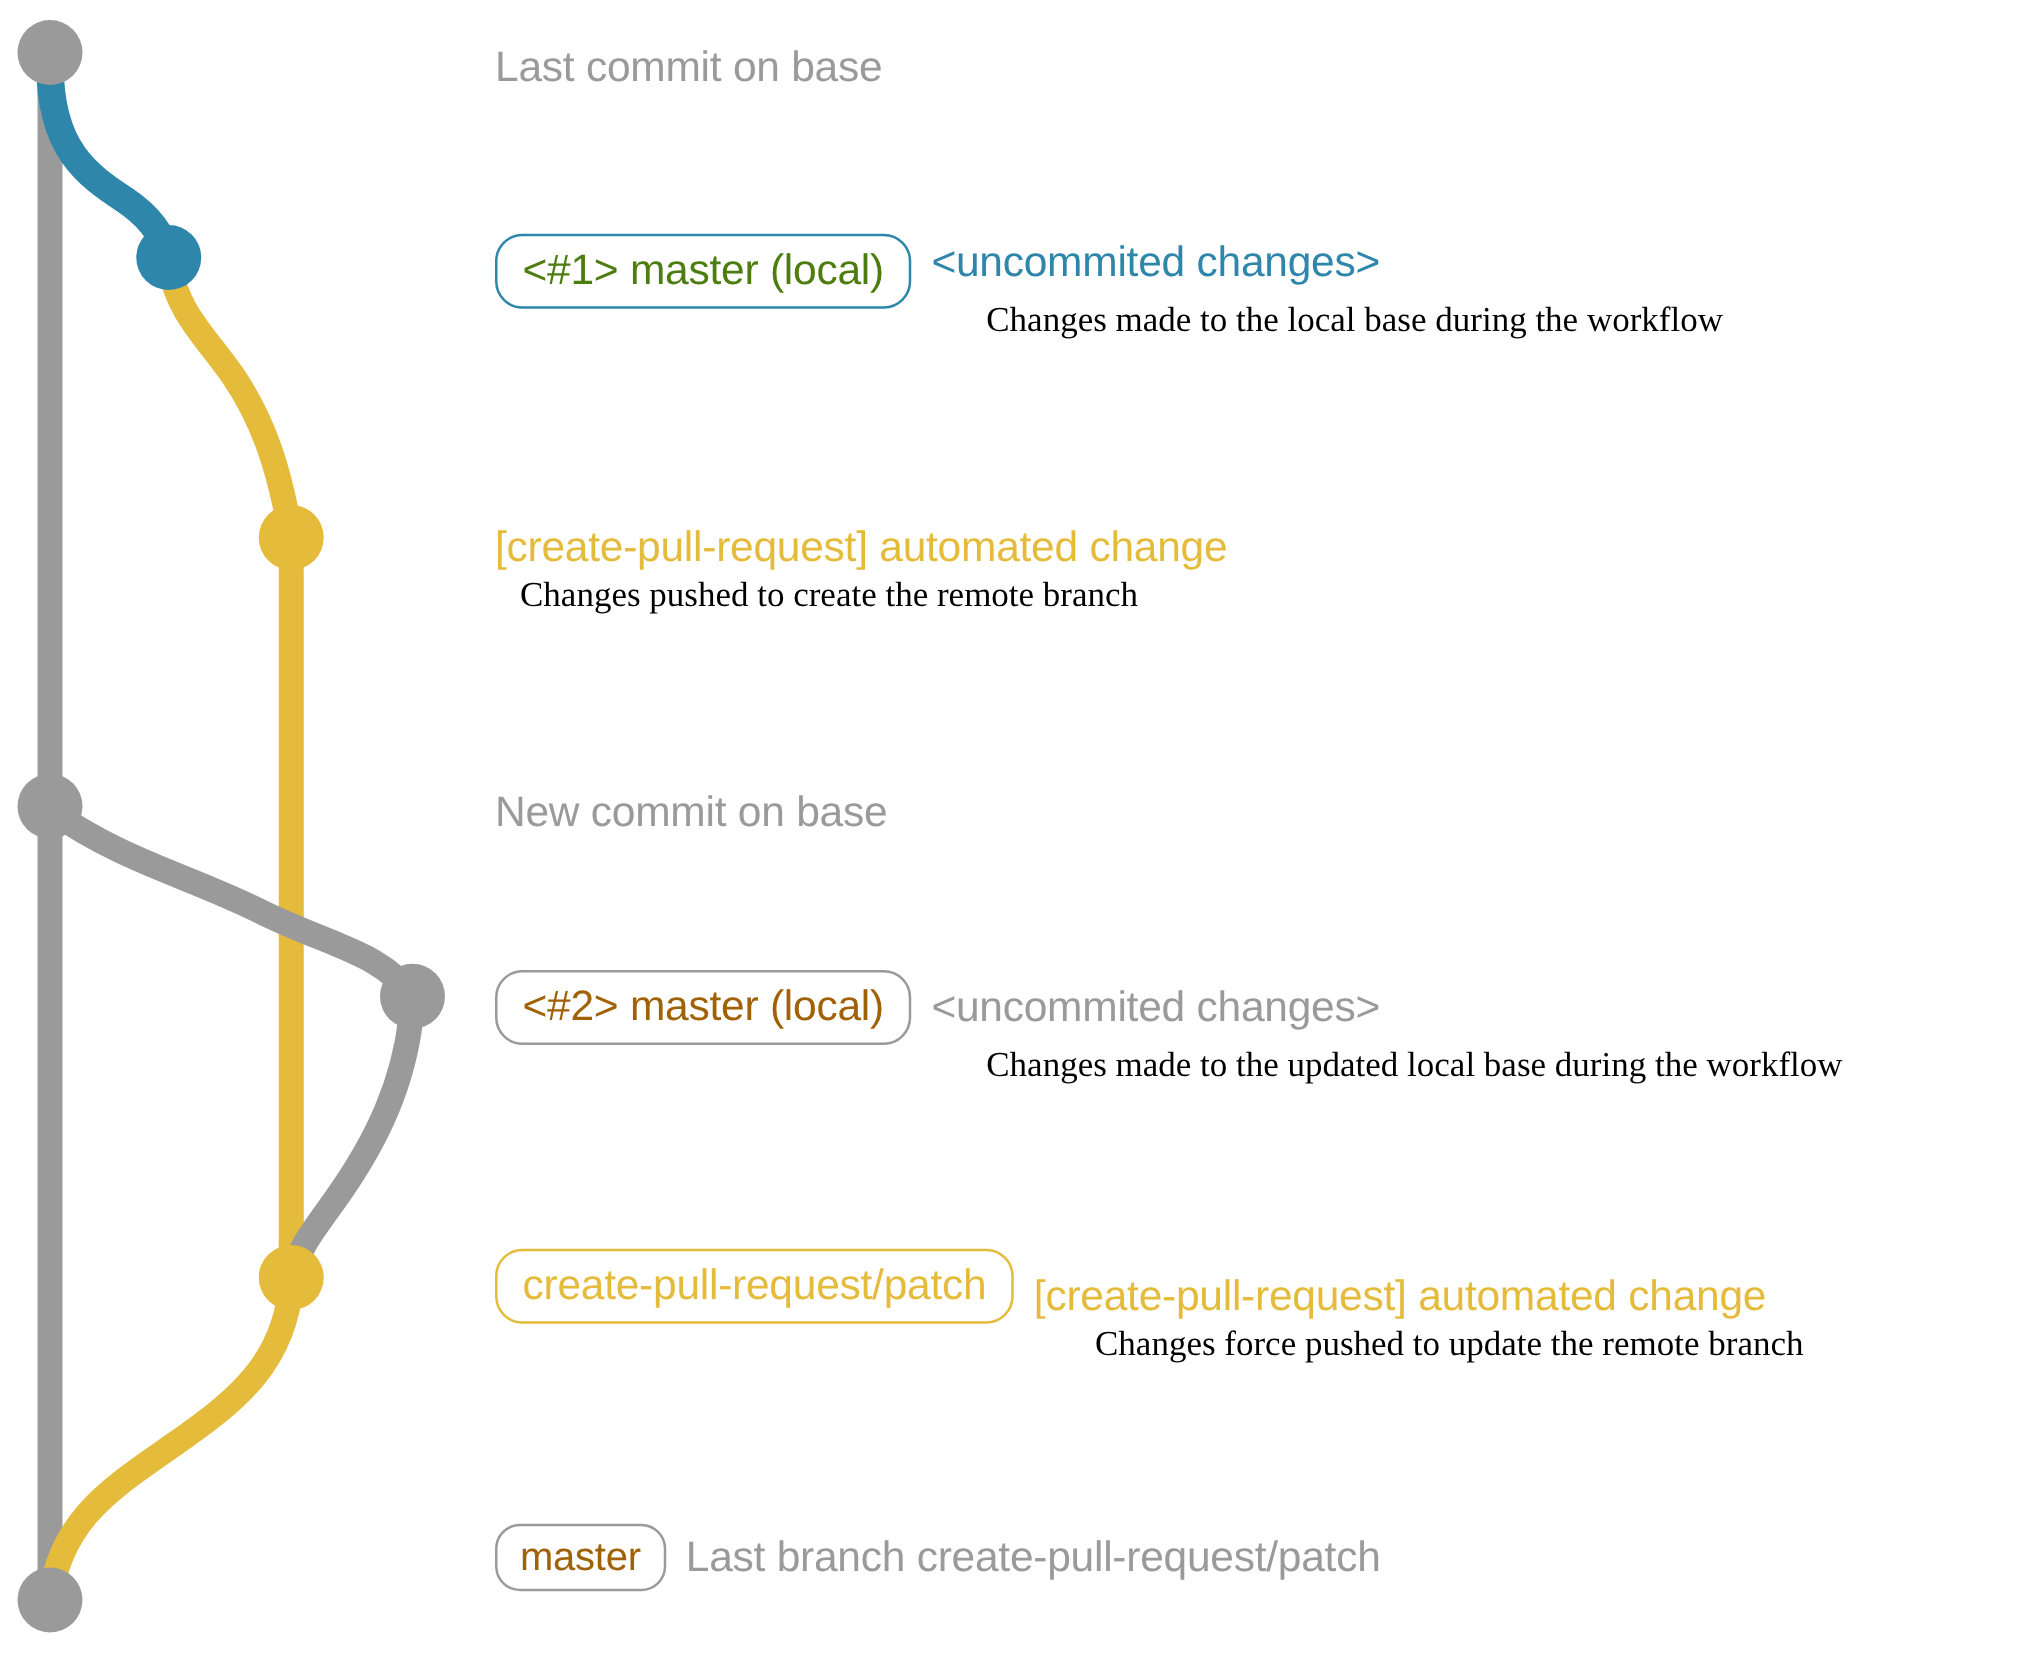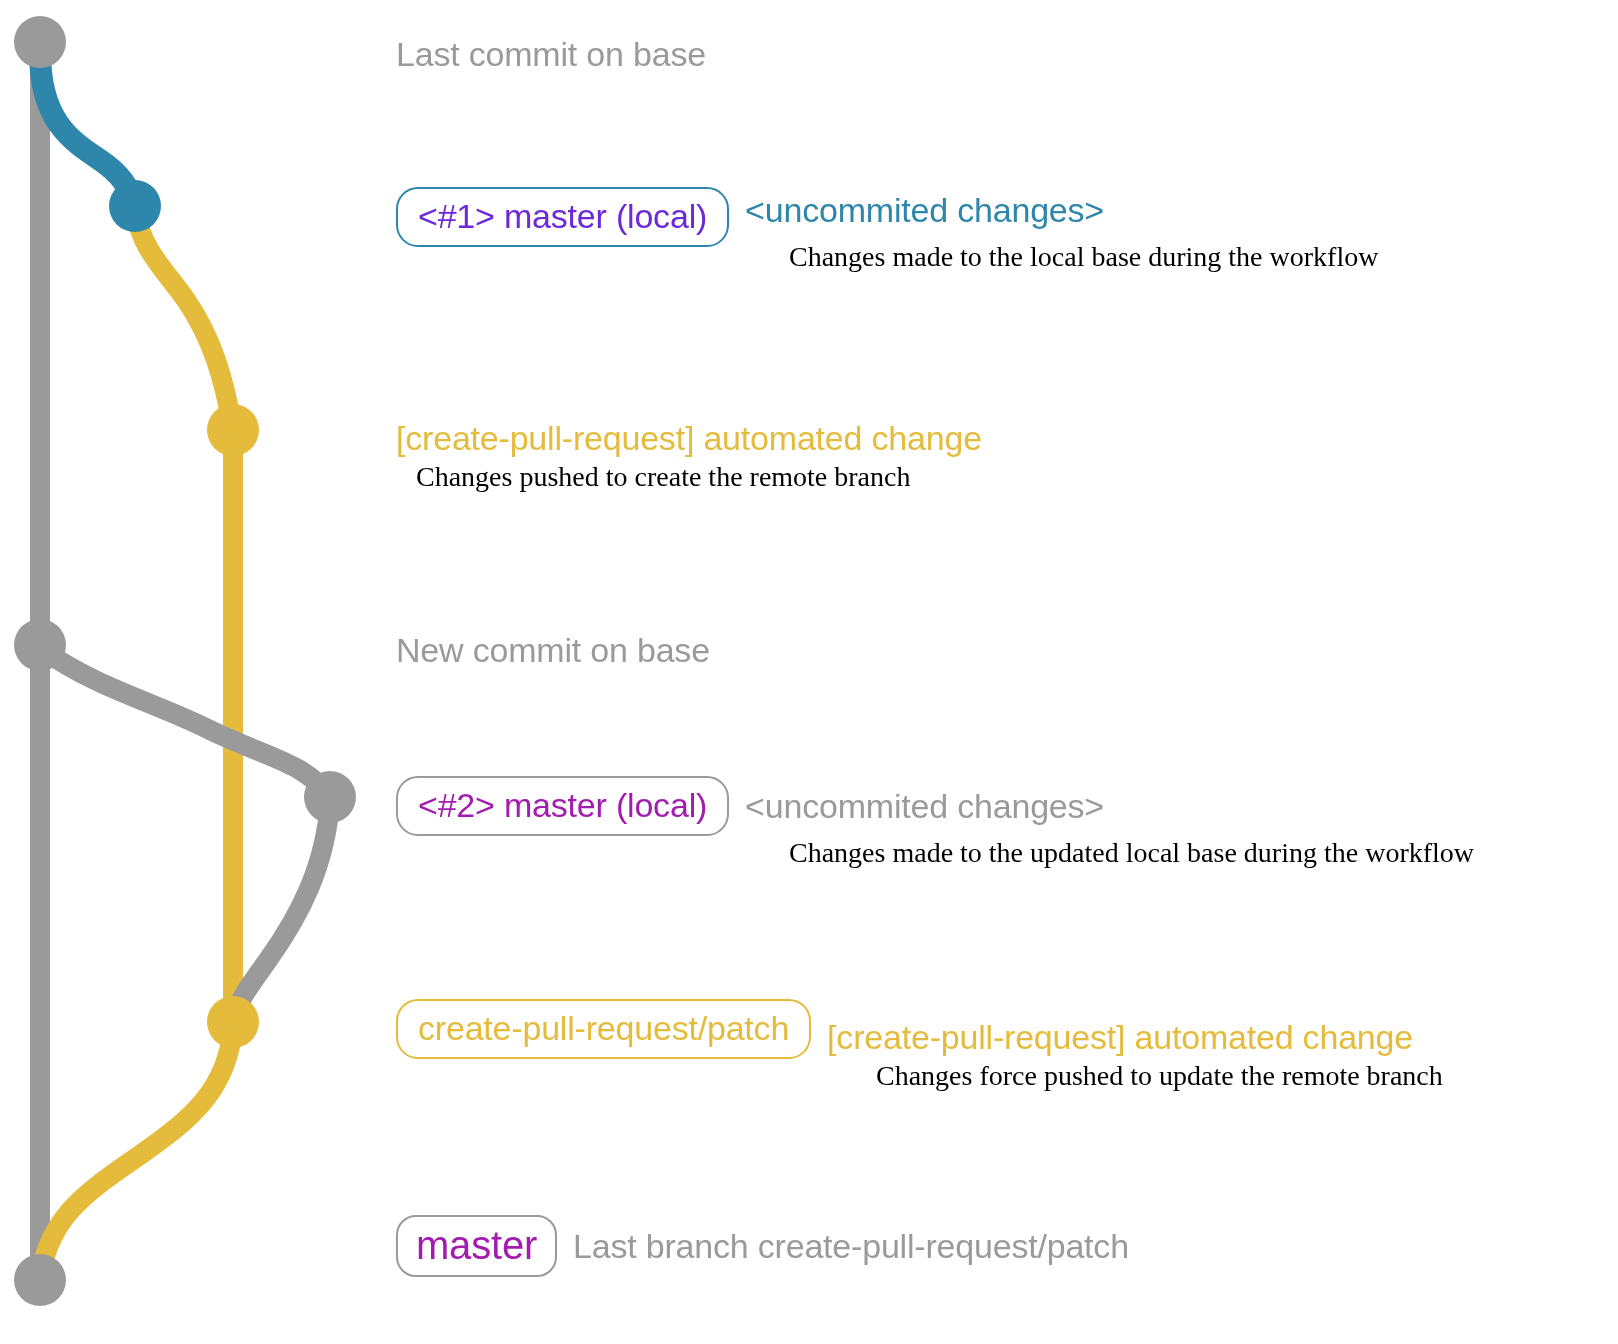--- a/index.html
+++ b/index.html
@@ -56,28 +56,28 @@
   .pill {
     display: inline-block;
     box-sizing: border-box;
     border: 2px solid #9a9a9a;
     border-radius: 22px;
     padding: 10px 20px 12px 20px;
     font-family: "Liberation Sans", sans-serif;
     font-size: 34px;
     font-weight: 400;
     letter-spacing: -0.2px;
-    color: #a21caf;
+    color: #a16207;
     white-space: nowrap;
     line-height: 1;
     background: #ffffff;
   }
-  .pill.blue   { border-color: #2f86ab; color: #6d28d9; margin-top: 14px; }
+  .pill.blue   { border-color: #2f86ab; color: #4d7c0f; margin-top: 14px; }
   .pill.yellow { border-color: #e5bb3c; color: #e5bb3c; }
-  .pill.small  { font-size: 40px; padding: 8px 18px 10px 18px; border-radius: 20px; }
+  .pill.small  { font-size: 32px; padding: 8px 18px 10px 18px; border-radius: 20px; }
 
   .pill-gap { width: 16px; flex: none; }
 
   
   .caption {
     position: absolute;
     font-family: "Liberation Serif", serif;
     font-size: 28px;
     font-weight: 400;
     color: #000000;

